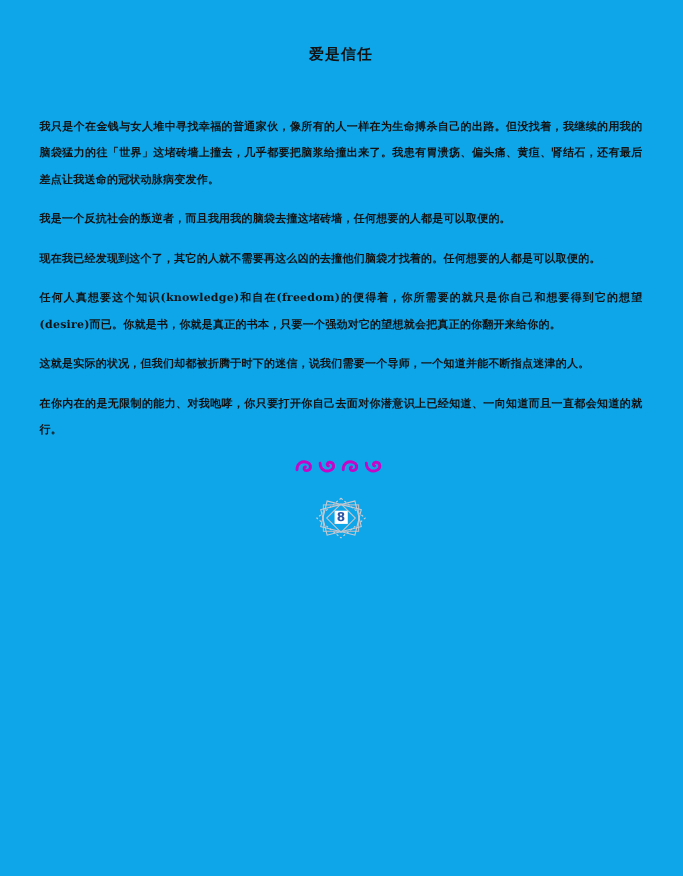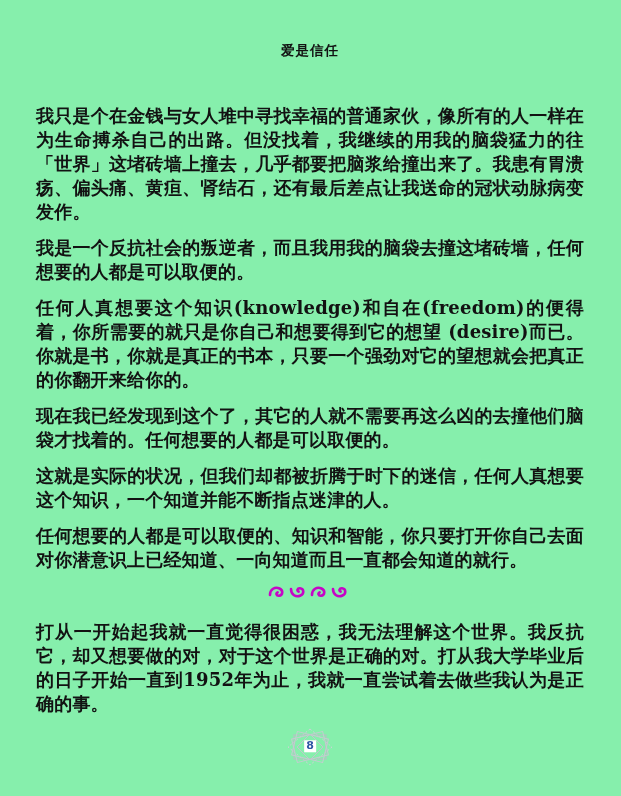--- a/index.html
+++ b/index.html
@@ -1,37 +1,37 @@
 <!DOCTYPE html>
 <html><head>
 <meta charset="utf-8">
 <style>
   html, body { margin: 0; padding: 0; background: #ffffff; }
   .page {
     position: relative;
     width: 621px;
     height: 796px;
-    background: #86efac;
+    background: #0ea5e9;
     box-sizing: border-box;
     padding: 40px 37px 10px 36px;
     overflow: hidden;
     font-family: "DejaVu Serif", "Liberation Serif", serif;
     color: #121212;
   }
   .title {
     margin: 0 0 44px 0;
     font-size: 13.5px;
     line-height: 20px;
     font-weight: bold;
     text-align: center;
     letter-spacing: 1px;
   }
   .para {
     margin: 0 0 12px 0;
-    font-size: 18px;
+    font-size: 10px;
     line-height: 24px;
     font-weight: bold;
     text-align: justify;
     text-justify: inter-ideograph;
     letter-spacing: 0.2px;
   }
   .para.last { margin-bottom: 0; }
   .divider {
     margin: 6px 0 20px 0;
     height: 16px;
@@ -65,37 +65,36 @@
 </style>
 </head>
 <body>
 
 <div class="page">
 
   <h1 class="title">爱是信任</h1>
 
   <p class="para">我只是个在金钱与女人堆中寻找幸福的普通家伙，像所有的人一样在为生命搏杀自己的出路。但没找着，我继续的用我的脑袋猛力的往「世界」这堵砖墙上撞去，几乎都要把脑浆给撞出来了。我患有胃溃疡、偏头痛、黄疸、肾结石，还有最后差点让我送命的冠状动脉病变发作。</p>
   <p class="para">我是一个反抗社会的叛逆者，而且我用我的脑袋去撞这堵砖墙，任何想要的人都是可以取便的。</p>
+  <p class="para">现在我已经发现到这个了，其它的人就不需要再这么凶的去撞他们脑袋才找着的。任何想要的人都是可以取便的。</p>
   <p class="para">任何人真想要这个知识(knowledge)和自在(freedom)的便得着，你所需要的就只是你自己和想要得到它的想望 (desire)而已。你就是书，你就是真正的书本，只要一个强劲对它的望想就会把真正的你翻开来给你的。</p>
-  <p class="para">现在我已经发现到这个了，其它的人就不需要再这么凶的去撞他们脑袋才找着的。任何想要的人都是可以取便的。</p>
-  <p class="para">这就是实际的状况，但我们却都被折腾于时下的迷信，任何人真想要这个知识，一个知道并能不断指点迷津的人。</p>
-  <p class="para">任何想要的人都是可以取便的、知识和智能，你只要打开你自己去面对你潜意识上已经知道、一向知道而且一直都会知道的就行。</p>
+  <p class="para">这就是实际的状况，但我们却都被折腾于时下的迷信，说我们需要一个导师，一个知道并能不断指点迷津的人。</p>
+  <p class="para">在你内在的是无限制的能力、对我咆哮，你只要打开你自己去面对你潜意识上已经知道、一向知道而且一直都会知道的就行。</p>
 
   <div class="divider">
     <svg width="84" height="16" viewBox="0 0 84 16" aria-hidden="true">
       <g fill="none" stroke="#c606c6" stroke-width="2.6" stroke-linecap="round">
         <path d="M2,11 C2,5 7,2.5 11.5,4.5 C15.5,6.3 15,11.5 11,11.8 C8.2,12 7.6,9 9.6,8.4"></path>
         <path d="M23,5 C23,11 28,13.5 32.5,11.5 C36.5,9.7 36,4.5 32,4.2 C29.2,4 28.6,7 30.6,7.6"></path>
         <path d="M44,11 C44,5 49,2.5 53.5,4.5 C57.5,6.3 57,11.5 53,11.8 C50.2,12 49.6,9 51.6,8.4"></path>
         <path d="M65,5 C65,11 70,13.5 74.5,11.5 C78.5,9.7 78,4.5 74,4.2 C71.2,4 70.6,7 72.6,7.6"></path>
       </g>
     </svg>
   </div>
 
-  <p class="para last">打从一开始起我就一直觉得很困惑，我无法理解这个世界。我反抗它，却又想要做的对，对于这个世界是正确的对。打从我大学毕业后的日子开始一直到1952年为止，我就一直尝试着去做些我认为是正确的事。</p>
 
   <div class="footer">
     <div class="ornament">
       <svg width="48" height="38" viewBox="0 0 48 38" aria-hidden="true">
         <g fill="none" stroke-width="1">
           <polygon points="24,1 46,19 24,37 2,19" stroke="#cdd1d7" stroke-dasharray="2 2"></polygon>
           <rect x="8" y="7" width="32" height="24" stroke="#b9bdc5"></rect>
           <rect x="8" y="7" width="32" height="24" stroke="#c6cad1" transform="rotate(14 24 19)"></rect>
           <rect x="8" y="7" width="32" height="24" stroke="#c6cad1" transform="rotate(-14 24 19)"></rect>
           <polygon points="24,6 37,19 24,32 11,19" stroke="#c2c6cd"></polygon>

